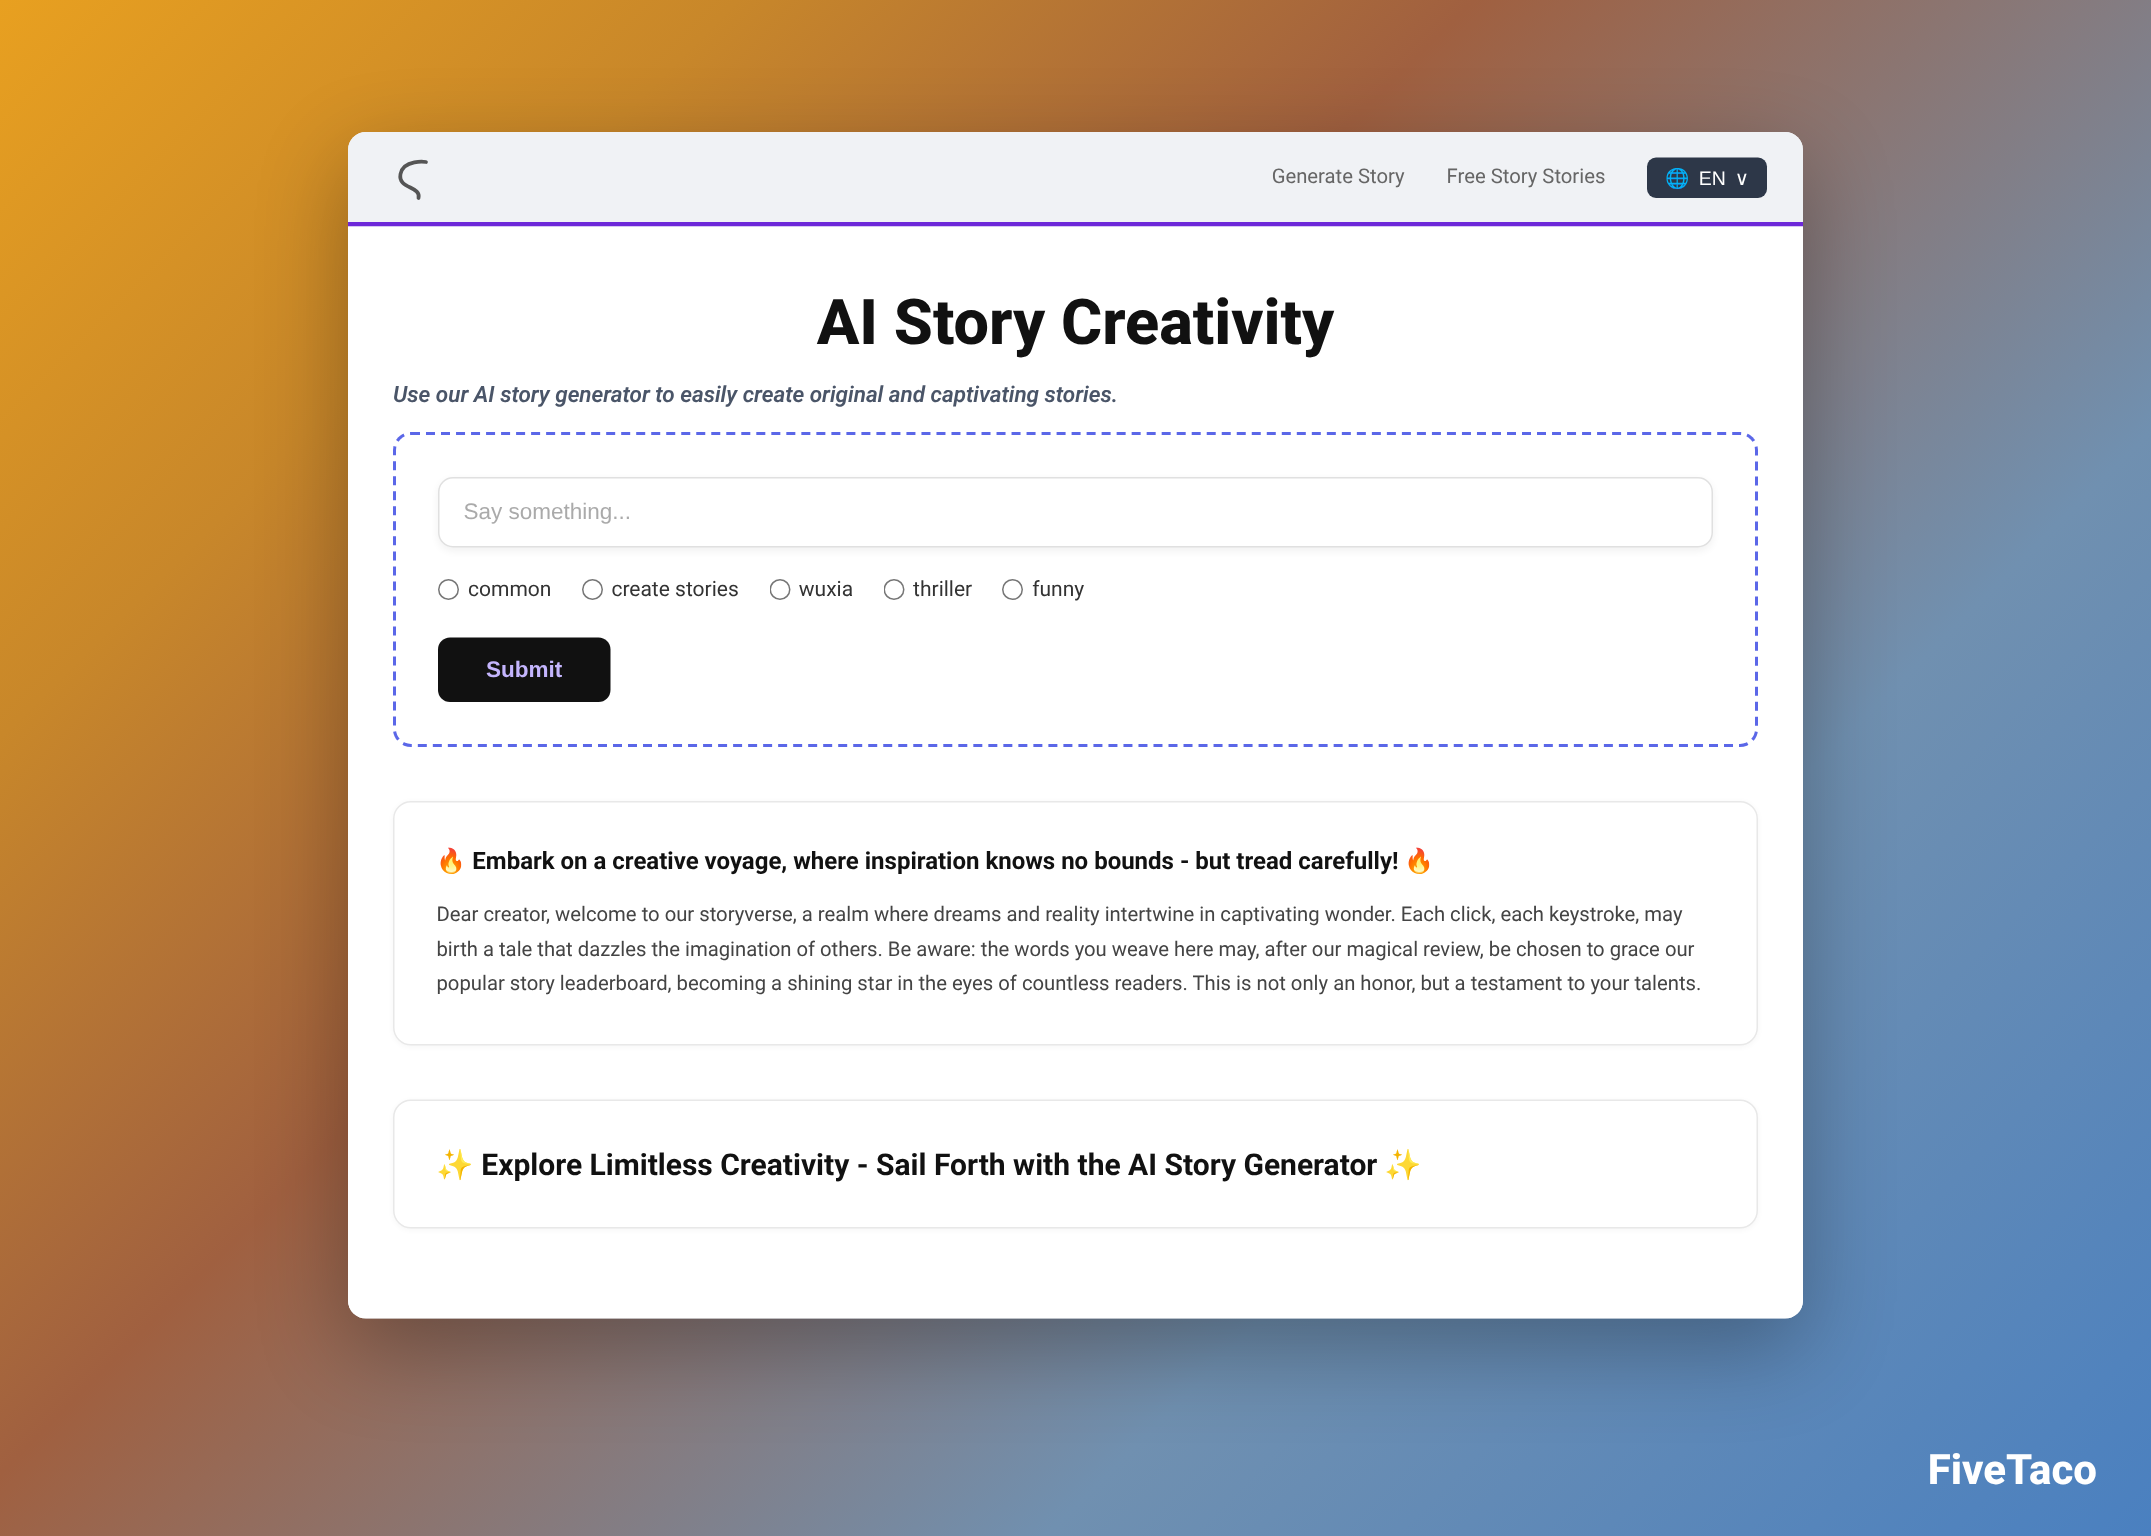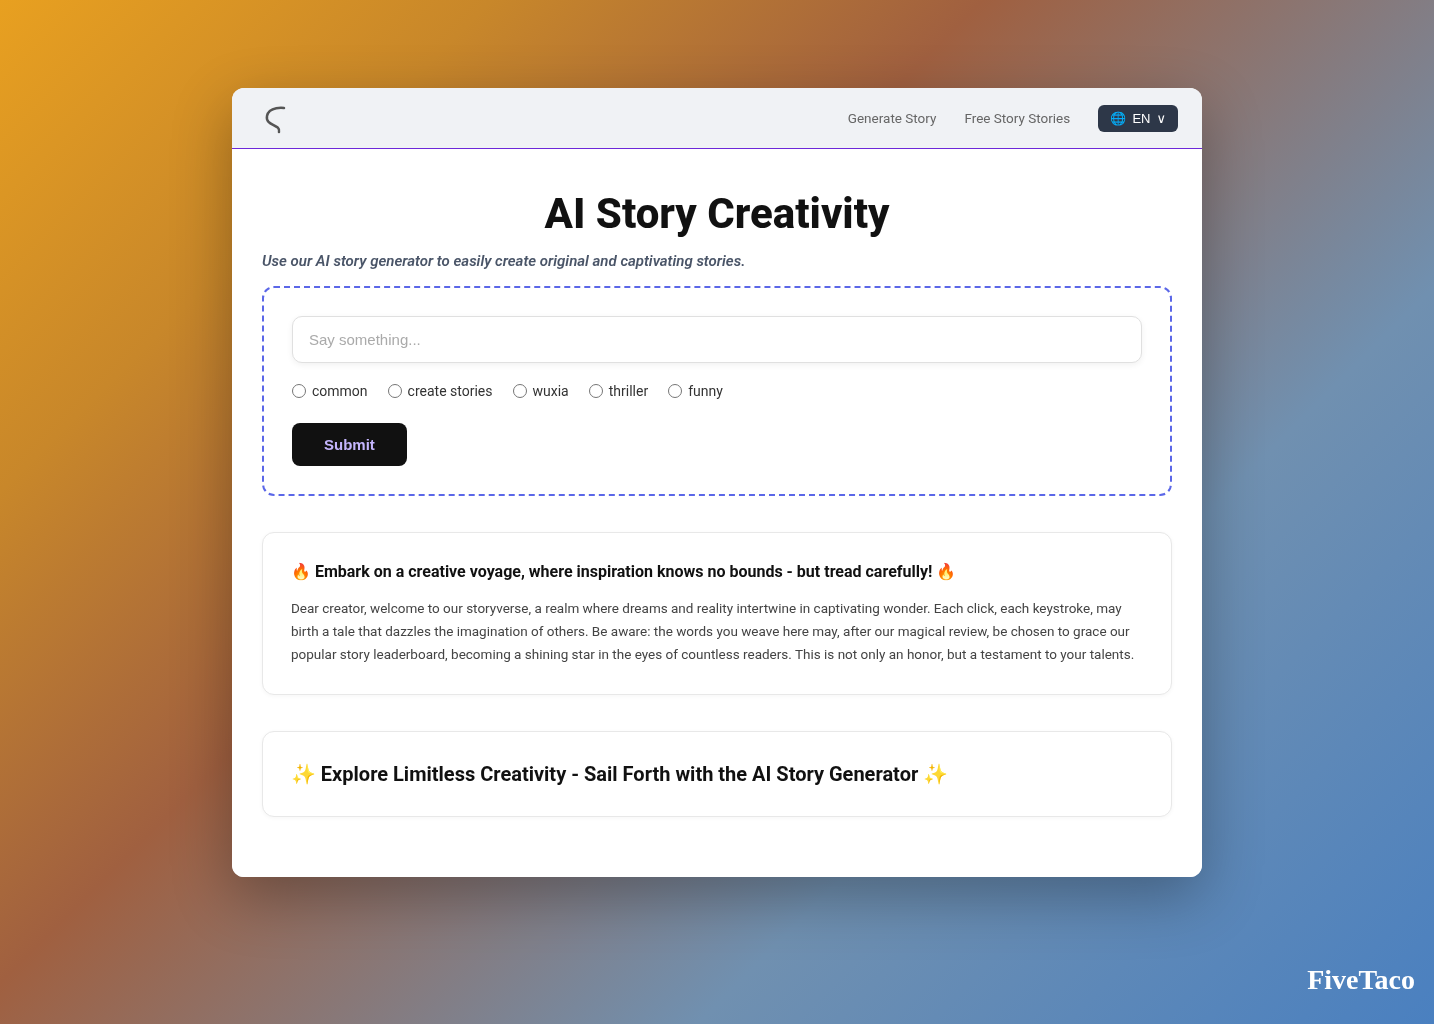--- a/index.html
+++ b/index.html
@@ -26,21 +26,21 @@
       min-height: 760px;
     }
 
     
     .nav-bar {
       background: #f0f2f5;
       padding: 12px 24px;
       display: flex;
       align-items: center;
       justify-content: space-between;
-      border-bottom: 1px solid #6d28d9;
+      border-bottom: 3px solid #6d28d9;
     }
 
     .logo {
       display: flex;
       align-items: center;
     }
 
     .logo-icon {
       width: 36px;
       height: 36px;
@@ -197,25 +197,24 @@
       font-size: 20px;
       font-weight: 700;
       color: #111;
       line-height: 1.4;
     }
 
     
     .footer-brand {
       position: fixed;
       bottom: 28px;
-      right: 19px;
+      right: 36px;
       font-size: 28px;
       font-weight: 800;
       color: #fff;
-      font-family: Liberation Serif, serif;
     }
   </style>
 </head>
 <body>
 
 <div class="browser-window">
 
   <nav class="nav-bar">
     <div class="logo">
       <div class="logo-icon">

